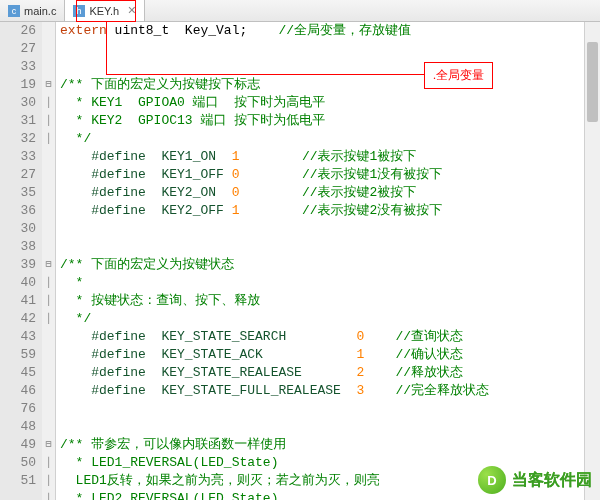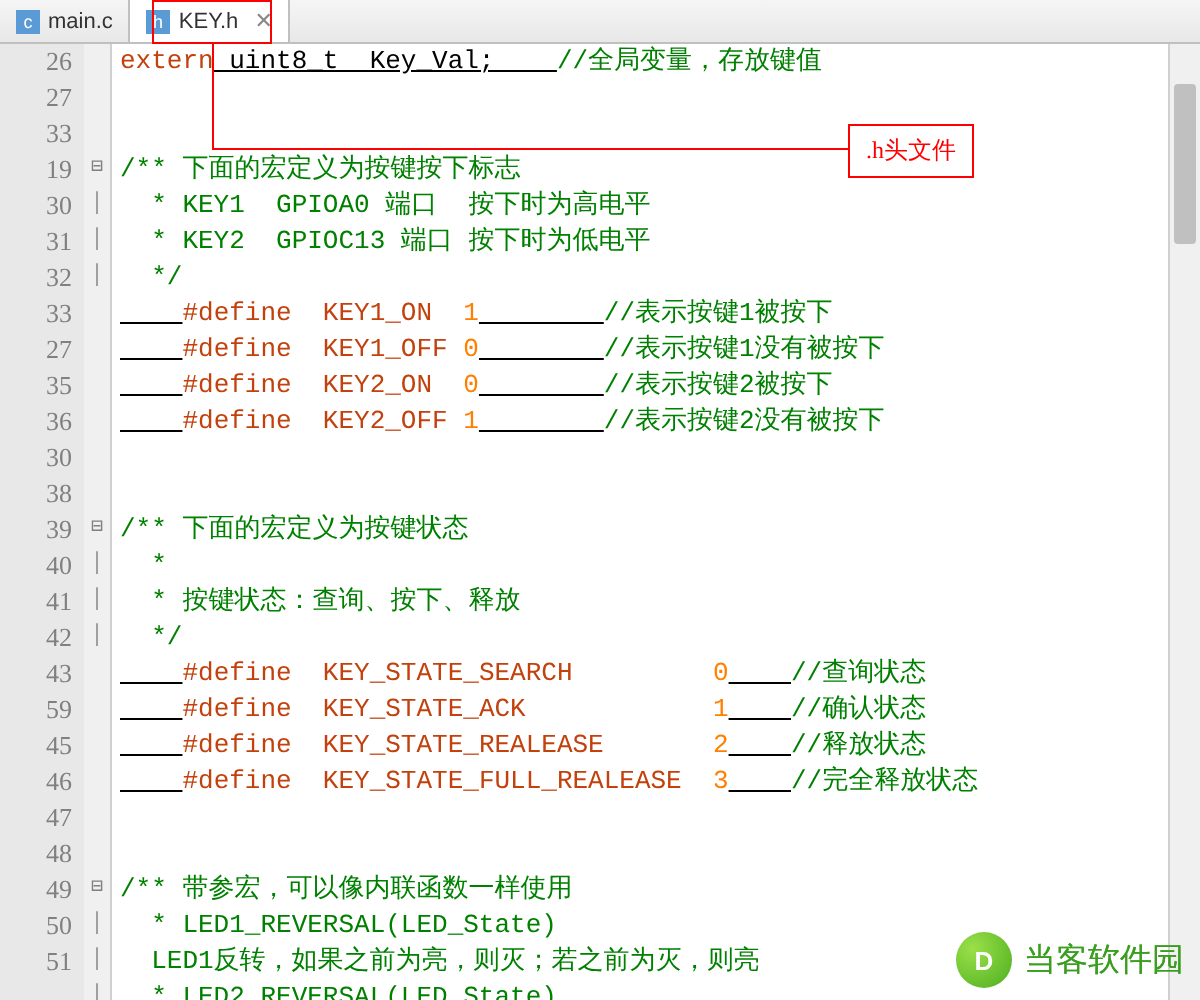--- a/index.html
+++ b/index.html
@@ -3,39 +3,39 @@
 <meta charset="utf-8">
 <style>
 * { margin: 0; padding: 0; box-sizing: border-box; }
 body { font-family: "Consolas", "Courier New", monospace; font-size: 13px; background: #fff; width: 600px; height: 500px; overflow: hidden; position: relative; }
 .tabs { display: flex; background: linear-gradient(#f5f5f5, #e8e8e8); border-bottom: 1px solid #c0c0c0; height: 22px; }
 .tab { display: flex; align-items: center; padding: 2px 8px; border-right: 1px solid #c0c0c0; font-size: 11px; color: #333; cursor: pointer; gap: 4px; font-family: Arial, sans-serif; }
 .tab.active { background: #fff; }
 .tab-icon { width: 12px; height: 12px; display: inline-block; }
 .close-x { color: #888; margin-left: 4px; }
 .editor { display: flex; height: calc(100% - 22px); }
-.gutter { width: 42px; background: #e8e8e8; text-align: right; padding-right: 6px; color: #808080; font-size: 13px; line-height: 18px; user-select: none; font-family: Liberation Serif, serif; }
+.gutter { width: 42px; background: #e8e8e8; text-align: right; padding-right: 6px; color: #808080; font-size: 13px; line-height: 18px; user-select: none; }
 .fold-col { width: 14px; background: #f0f0f0; border-right: 1px solid #d0d0d0; line-height: 18px; font-size: 10px; color: #808080; text-align: center; }
 .fold-col div { height: 18px; }
 .code { flex: 1; padding-left: 4px; line-height: 18px; white-space: pre; overflow: hidden; }
 .code div { height: 18px; }
 .kw { color: #c2410c; }
-.pp { color: #c2410c; }
+.pp { color: #14532d; }
 .num { color: #ff8000; }
 .cm { color: #008000; }
-.id { color: #000; text-decoration: underline; }
+.id { color: #000; }
 .scroll-v { position: absolute; right: 0; top: 22px; bottom: 0; width: 16px; background: #f0f0f0; border-left: 1px solid #d0d0d0; }
 .scroll-thumb { position: absolute; left: 2px; right: 2px; top: 20px; height: 80px; background: #c0c0c0; border-radius: 2px; }
 .callout { position: absolute; border: 1px solid #ff0000; color: #ff0000; font-size: 12px; padding: 4px 8px; background: #fff; font-family: "SimSun", serif; }
 .callout-line { position: absolute; border-top: 1px solid #ff0000; }
 .callout-vert { position: absolute; border-left: 1px solid #ff0000; }
 .selbox { position: absolute; border: 1px solid #ff0000; }
 .watermark { position: absolute; right: 8px; bottom: 6px; display: flex; align-items: center; gap: 6px; font-family: "Microsoft YaHei", Arial; }
 .wm-logo { width: 28px; height: 28px; border-radius: 50%; background: radial-gradient(circle at 30% 30%, #9be04a, #4cae1f); display: flex; align-items: center; justify-content: center; color: #fff; font-weight: bold; }
-.wm-text { font-size: 16px; font-weight: normal; background: linear-gradient(#6fbf2f, #2e8b1a); -webkit-background-clip: text; color: #3a9e23; }
+.wm-text { font-size: 16px; font-weight: bold; background: linear-gradient(#6fbf2f, #2e8b1a); -webkit-background-clip: text; color: #3a9e23; }
 </style>
 </head>
 <body>
 
 <div class="tabs">
   <div class="tab">
     <svg class="tab-icon" viewBox="0 0 12 12">
         <rect width="12" height="12" fill="#5b9bd5"></rect>
         <text x="6" y="9" font-size="9" text-anchor="middle" fill="#fff">c</text>
       </svg>
@@ -67,21 +67,21 @@
       <div>30</div>
       <div>38</div>
       <div>39</div>
       <div>40</div>
       <div>41</div>
       <div>42</div>
       <div>43</div>
       <div>59</div>
       <div>45</div>
       <div>46</div>
-      <div>47</div>
+      <div>76</div>
       <div>48</div>
       <div>49</div>
       <div>50</div>
       <div></div>
       <div>51</div>
     </div>
   <div class="fold-col" id="foldcol">
       <div></div>
       <div></div>
       <div></div>
@@ -114,21 +114,21 @@
 </div>
 
 <div class="scroll-v">
   <div class="scroll-thumb"></div>
 </div>
 
 <div class="selbox" style="left:76px; top:0px; width:60px; height:22px;"></div>
 <div class="callout-vert" style="left:106px; top:22px; height:52px;"></div>
 <div class="callout-line" style="left:106px; top:74px; width:318px;"></div>
 <div class="callout" style="left:424px; top:62px;">
-  <span>.h头文件</span>
+  <span>.全局变量</span>
 </div>
 
 <div class="watermark">
   <div class="wm-logo">
       <span>D</span>
     </div>
   <div class="wm-text">当客软件园</div>
 </div>
 
 </body></html>

